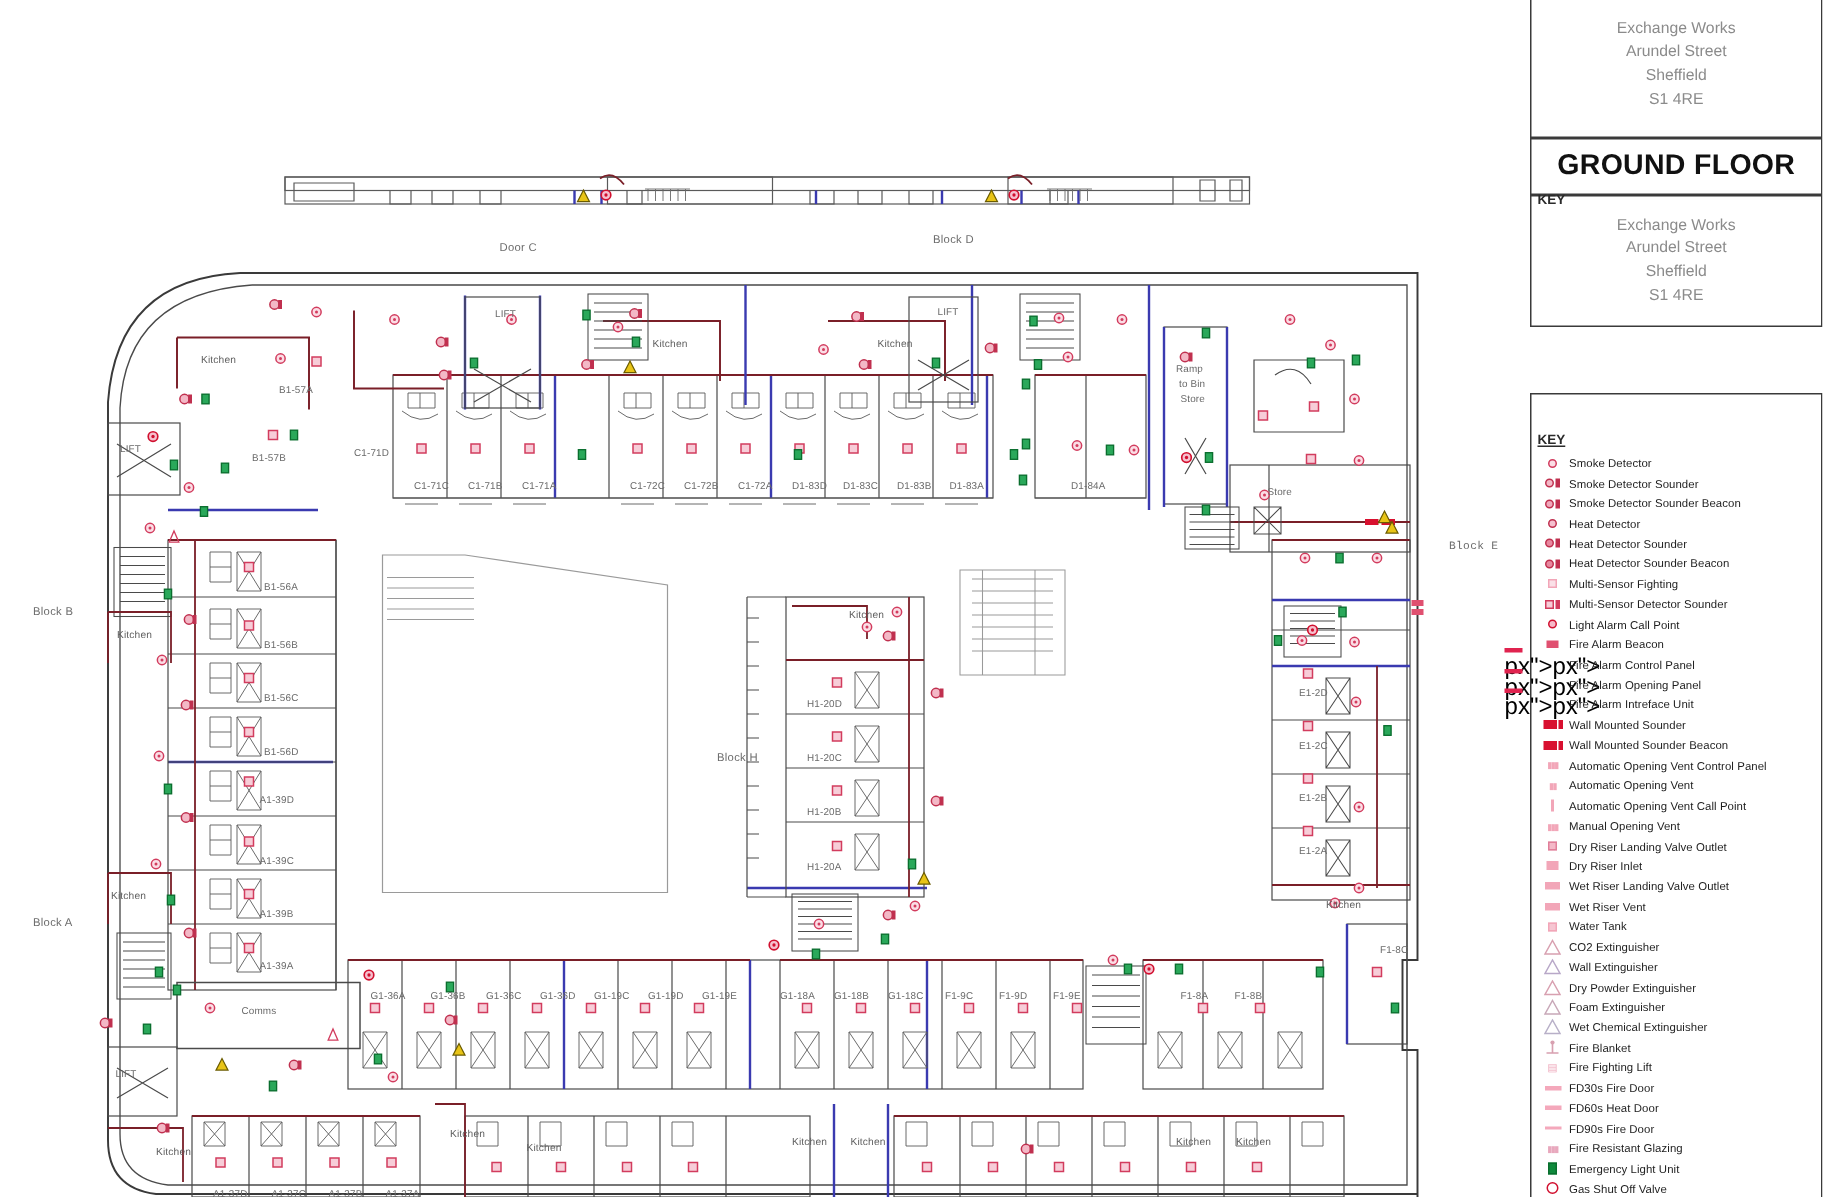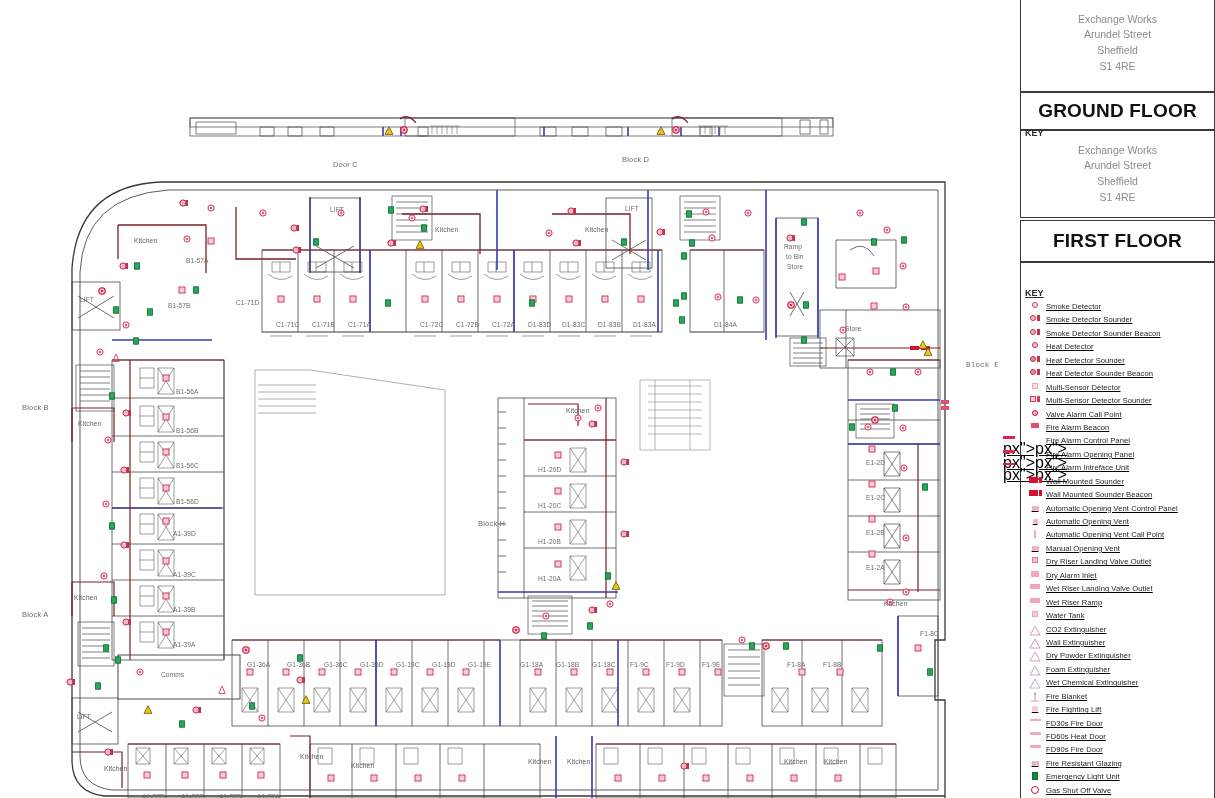--- a/index.html
+++ b/index.html
@@ -49,21 +49,21 @@
   .keyword {
     position:absolute; font-size:9px; font-weight:700; color:#2a2a2a;
   }
   .keyword.under { text-decoration: underline; }
 
   
   #legend {
     position:absolute; left:5px; top:286px; width:195px;
   }
   .lrow {
-    display:flex; align-items:flex-start; height:13.45px; padding-left:4px;text-decoration:underline;
+    display:flex; align-items:center; height:13.45px; padding-left:4px;
   }
   .lico {
     width:22px; min-width:22px; display:flex; align-items:center; justify-content:center;
   }
   .ltxt { font-size:7.6px; color:#1d1d1d; white-space:nowrap; letter-spacing:.05px; }
 
   .d-circ { width:6px;height:6px;border-radius:50%;border:1.1px solid #d23c5e;background:#fbdde5; }
   .d-sq { width:6px;height:6px;border:1.1px solid #d23c5e;background:#f7cdd8; }
   .d-stack { display:flex;flex-direction:column;gap:1px; }
   .d-stack i { display:block;width:12px;height:2.4px;background:#e0234f; }
@@ -588,21 +588,21 @@
       <use href="#el" x="930" y="672"></use>
       <use href="#sd" x="906" y="592"></use>
     </g>
   </svg>
 
   <div id="block-labels">
         <div class="blk-label" style="left: 333px; top: 160px;">Door C</div>
         <div class="blk-label" style="left: 622px; top: 155px;">Block D</div>
         <div class="blk-label" style="left: 966px; top: 361px; font-family: Liberation Mono, monospace;">Block E</div>
         <div class="blk-label" style="left: 22px; top: 403px;">Block B</div>
-        <div class="blk-label" style="left: 478px; top: 519px;">Block H</div>
+        <div class="blk-label" style="left: 478px; top: 500px;">Block H</div>
         <div class="blk-label" style="left: 22px; top: 610px;">Block A</div>
       </div>
 
   <div id="room-labels">
         <div class="room-label kitchen" style="left: 134px; top: 237px;">Kitchen</div>
         <div class="room-label" style="left: 186px; top: 257px;">B1-57A</div>
         <div class="room-label" style="left: 330px; top: 206px;">LIFT</div>
         <div class="room-label kitchen" style="left: 435px; top: 226px;">Kitchen</div>
         <div class="room-label kitchen" style="left: 585px; top: 226px;">Kitchen</div>
         <div class="room-label" style="left: 625px; top: 205px;">LIFT</div>
@@ -694,23 +694,20 @@
   <div class="pbox" style="top:130px;height:88px;">
     <div class="addr">
       <div>Exchange Works</div>
       <div>Arundel Street</div>
       <div>Sheffield</div>
       <div>S1 4RE</div>
     </div>
   </div>
   <div class="keyword" style="left:10px;top:128px;">KEY</div>
 
-  <div class="pbox" style="top:220px;height:42px;">
-    <div class="floorhdr">FIRST FLOOR</div>
-  </div>
 
   <div class="pbox" style="top:262px;height:540px;"></div>
   <div class="keyword under" style="left:10px;top:288px;">KEY</div>
 
   <div id="legend" style="top:302px;">
         <div class="lrow">
           <span class="lico">
             <span class="d-circ" style="background:#fbdde5;border-color:#d23c5e"></span>
           </span>
           <span class="ltxt">Smoke Detector</span>
@@ -754,36 +751,36 @@
               <span class="d-circ" style="background:#e8889f;border-color:#c0304f"></span>
               <span class="tail" style="background:#c0304f"></span>
             </span>
           </span>
           <span class="ltxt">Heat Detector Sounder Beacon</span>
         </div>
         <div class="lrow">
           <span class="lico">
             <span class="d-sq" style="background:#fae0e7;border-color:#f2a6b8"></span>
           </span>
-          <span class="ltxt">Multi-Sensor Detector</span>
+          <span class="ltxt">Multi-Sensor Fighting</span>
         </div>
         <div class="lrow">
           <span class="lico">
             <span class="sounder">
               <span class="d-sq"></span>
               <span class="tail"></span>
             </span>
           </span>
           <span class="ltxt">Multi-Sensor Detector Sounder</span>
         </div>
         <div class="lrow">
           <span class="lico">
             <span class="d-circ" style="background:#f6b8c8;border-color:#d1102f"></span>
           </span>
-          <span class="ltxt">Valve Alarm Call Point</span>
+          <span class="ltxt">Light Alarm Call Point</span>
         </div>
         <div class="lrow">
           <span class="lico">
             <span style="display:block;width:8px;height:5px;background:#e05070"></span>
           </span>
           <span class="ltxt">Fire Alarm Beacon</span>
         </div>
         <div class="lrow">
           <span class="lico">
             <span class="d-stack"><i style="background:#e0234f;height:2.4px"></i>px"&gt;px"&gt;</span>
@@ -847,33 +844,33 @@
         <div class="lrow">
           <span class="lico">
             <span class="d-sq" style="background:#f4b9c8;border-color:#e07f99"></span>
           </span>
           <span class="ltxt">Dry Riser Landing Valve Outlet</span>
         </div>
         <div class="lrow">
           <span class="lico">
             <span style="display:block;width:8px;height:6px;background:#f2a6b8"></span>
           </span>
-          <span class="ltxt">Dry Alarm Inlet</span>
+          <span class="ltxt">Dry Riser Inlet</span>
         </div>
         <div class="lrow">
           <span class="lico">
             <span style="display:block;width:10px;height:5px;background:#f2a6b8"></span>
           </span>
           <span class="ltxt">Wet Riser Landing Valve Outlet</span>
         </div>
         <div class="lrow">
           <span class="lico">
             <span style="display:block;width:10px;height:5px;background:#f2a6b8"></span>
           </span>
-          <span class="ltxt">Wet Riser Ramp</span>
+          <span class="ltxt">Wet Riser Vent</span>
         </div>
         <div class="lrow">
           <span class="lico">
             <span class="d-sq" style="background:#f6c6d2;border-color:#f2a6b8"></span>
           </span>
           <span class="ltxt">Water Tank</span>
         </div>
         <div class="lrow">
           <span class="lico">
             <svg class="ic" width="12" height="11">

